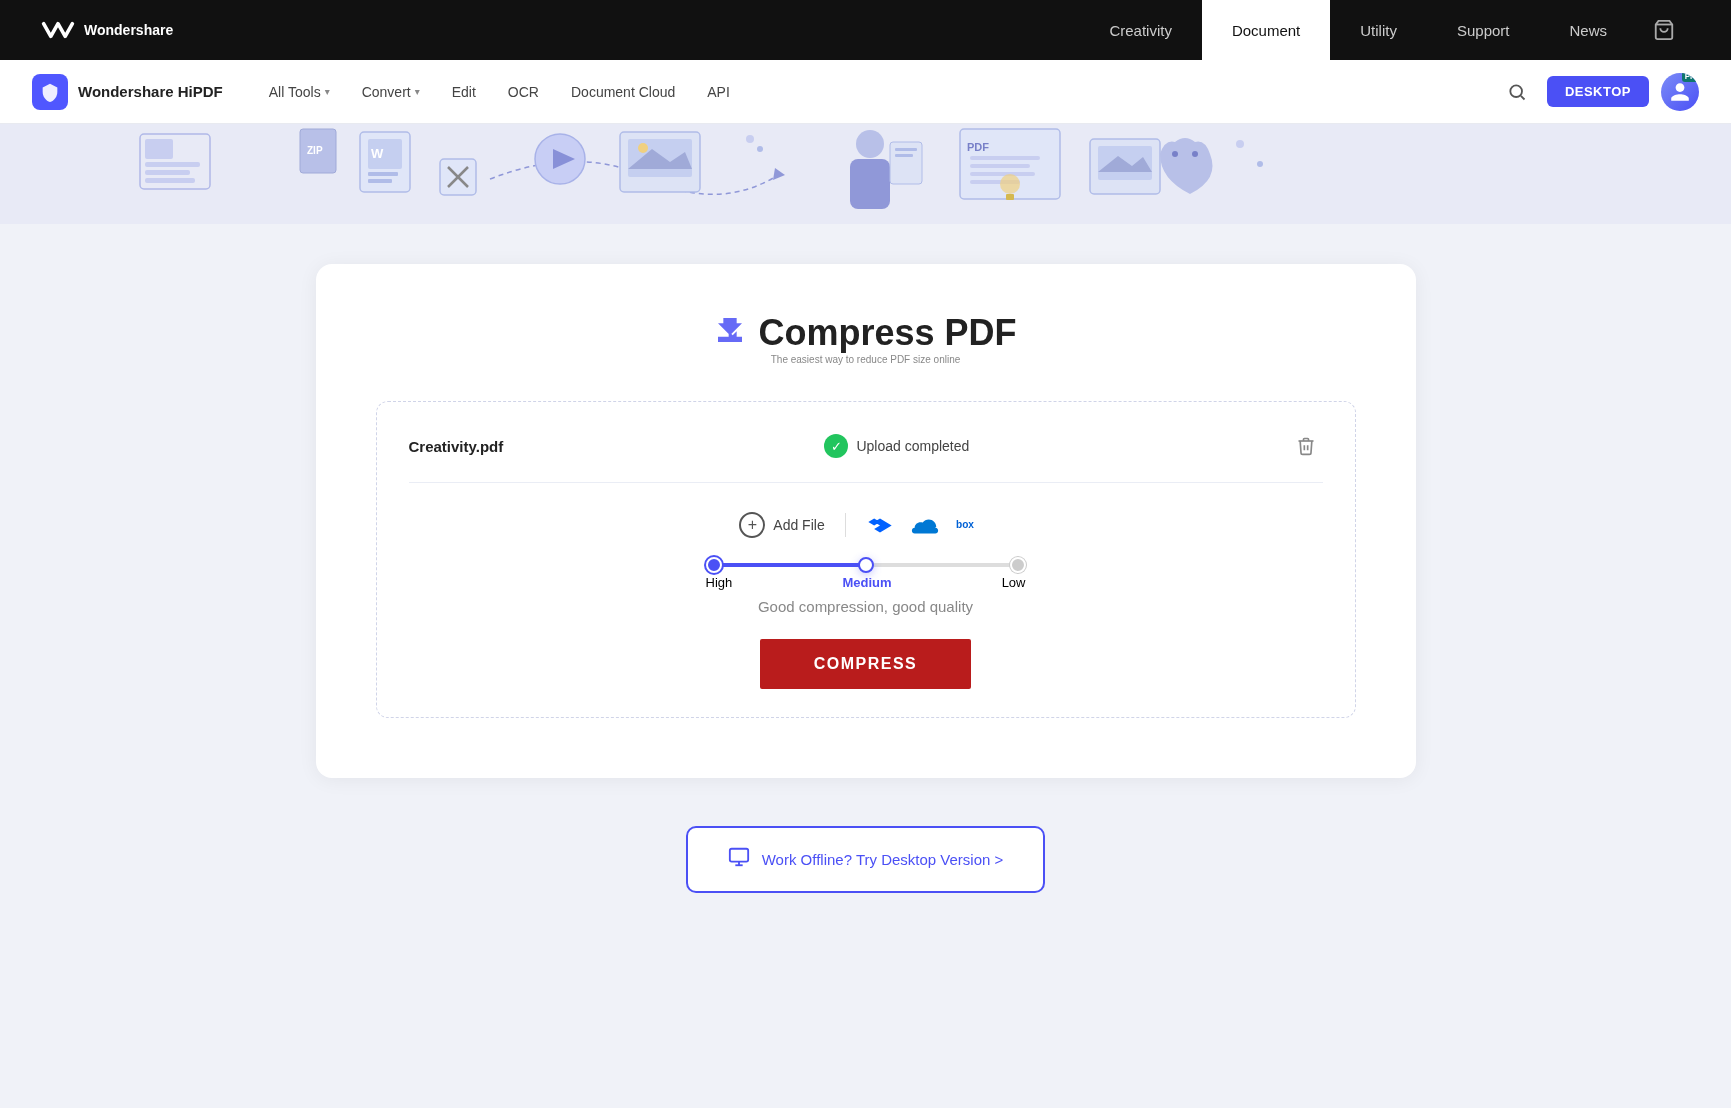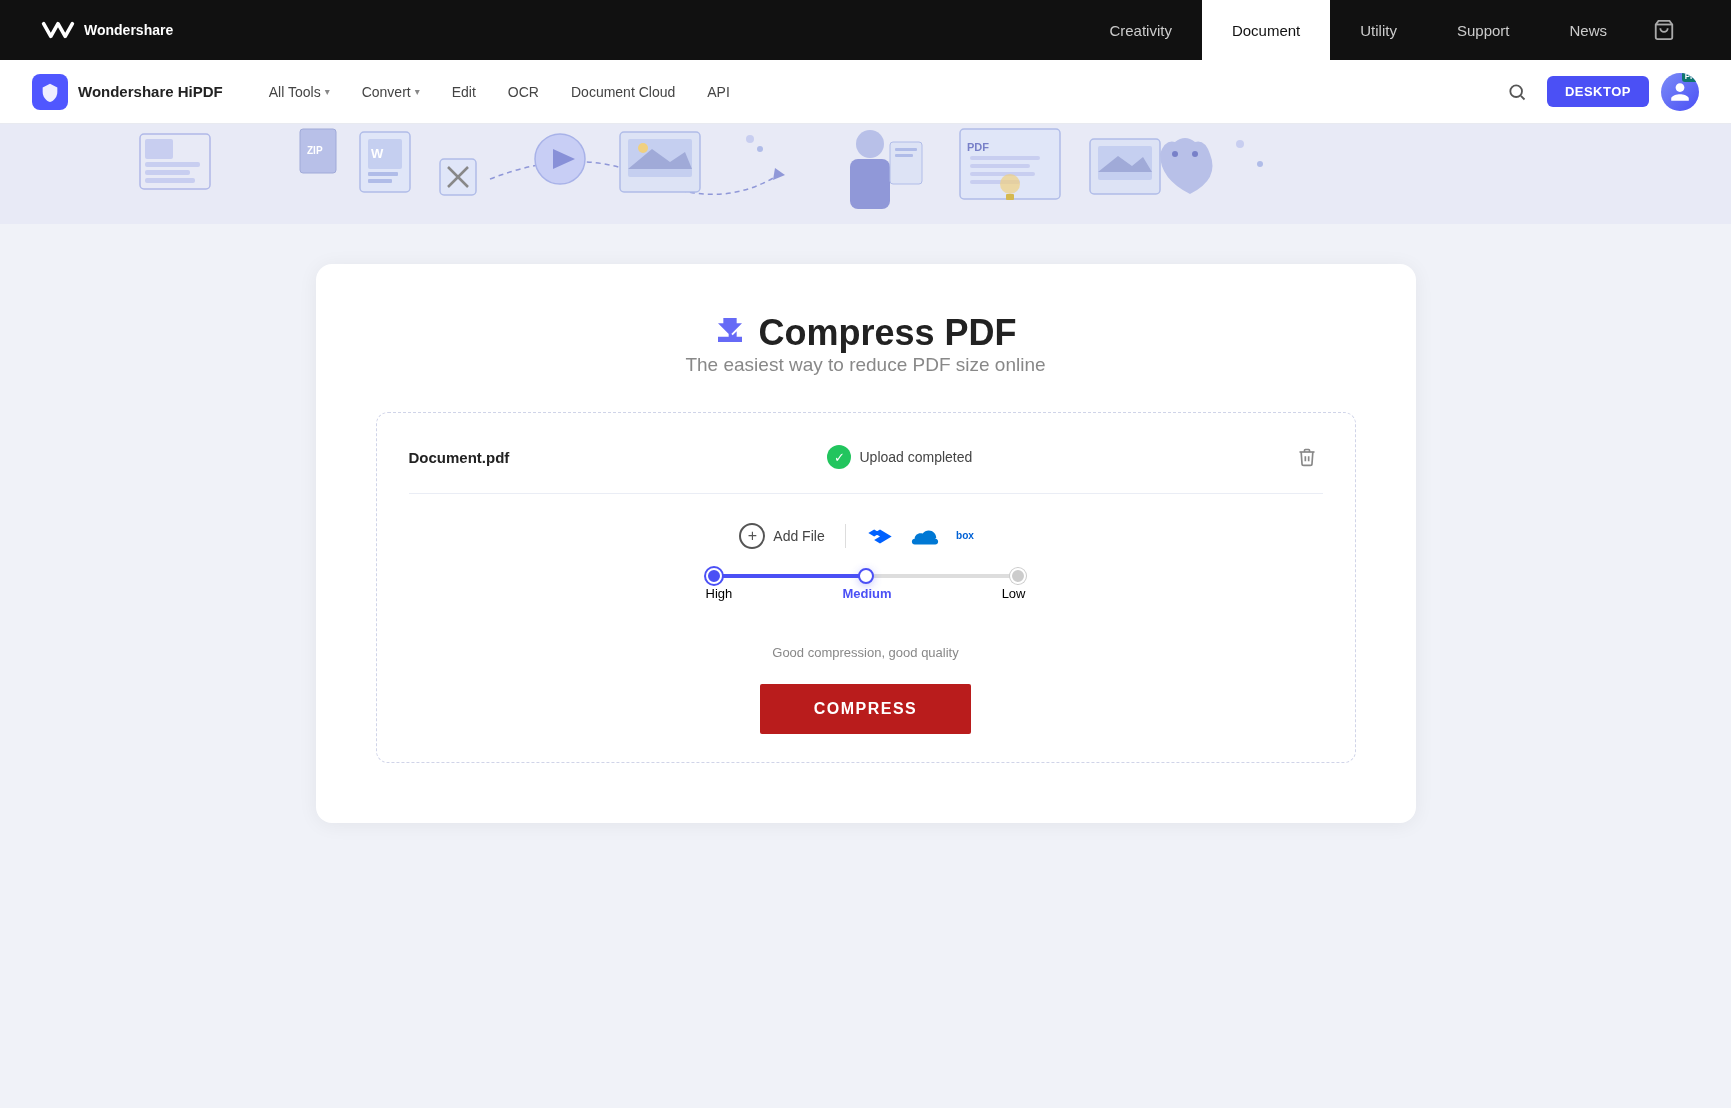--- a/index.html
+++ b/index.html
@@ -201,21 +201,21 @@
     .compress-icon {
       color: #4b50f5;
       font-size: 28px;
     }
     .page-title {
       font-size: 36px;
       font-weight: 700;
       color: #222;
     }
     .page-subtitle {
-      font-size: 19px;
+      font-size: 10px;
       color: #888;
     }
 
     
     .upload-area {
       border: 1.5px dashed #d0d4e8;
       border-radius: 12px;
       padding: 28px 32px;
       margin-bottom: 0;
     }
@@ -357,23 +357,22 @@
     .slider-label {
       font-size: 13px;
       color: #000000;
       font-weight: 500;
     }
     .slider-label.active {
       color: #4b50f5;
       font-weight: 700;
     }
     .compression-desc {
-      font-size: 13px;
+      font-size: 15px;
       color: #888;
-      margin-top: 36px;
     }
 
     
     .compress-btn {
       background: #b91c1c;
       color: white;
       font-size: 16px;
       font-weight: 700;
       padding: 16px 54px;
       border-radius: 2px;
@@ -563,21 +562,21 @@
           </svg>
         </span>
         <h1 class="page-title">Compress PDF</h1>
       </div>
       <p class="page-subtitle">The easiest way to reduce PDF size online</p>
     </div>
 
     <div class="upload-area">
 
       <div class="upload-top-row">
-        <span class="file-name">Document.pdf</span>
+        <span class="file-name">Creativity.pdf</span>
         <div class="upload-status">
           <div class="check-circle">✓</div>
           <span>Upload completed</span>
         </div>
         <div class="delete-btn">
           <svg width="20" height="20" viewBox="0 0 24 24" fill="none" stroke="#888" stroke-width="2">
             <polyline points="3 6 5 6 21 6"></polyline>
             <path d="M19 6l-1 14a2 2 0 01-2 2H8a2 2 0 01-2-2L5 6"></path>
             <path d="M10 11v6M14 11v6"></path>
             <path d="M9 6V4a1 1 0 011-1h4a1 1 0 011 1v2"></path>
@@ -632,13 +631,23 @@
           </div>
           <span class="compression-desc">Good compression, good quality</span>
         </div>
 
         <button class="compress-btn">COMPRESS</button>
       </div>
     </div>
 
   </div>
 
+  <div class="offline-banner">
+    <span class="monitor-icon">
+      <svg width="22" height="22" viewBox="0 0 24 24" fill="none" stroke="#4b50f5" stroke-width="2">
+        <rect x="2" y="3" width="20" height="14" rx="2"></rect>
+        <line x1="8" y1="21" x2="16" y2="21"></line>
+        <line x1="12" y1="17" x2="12" y2="21"></line>
+      </svg>
+    </span>
+    <span>Work Offline? Try Desktop Version &gt;</span>
+  </div>
 </div>
 
 </body></html>

